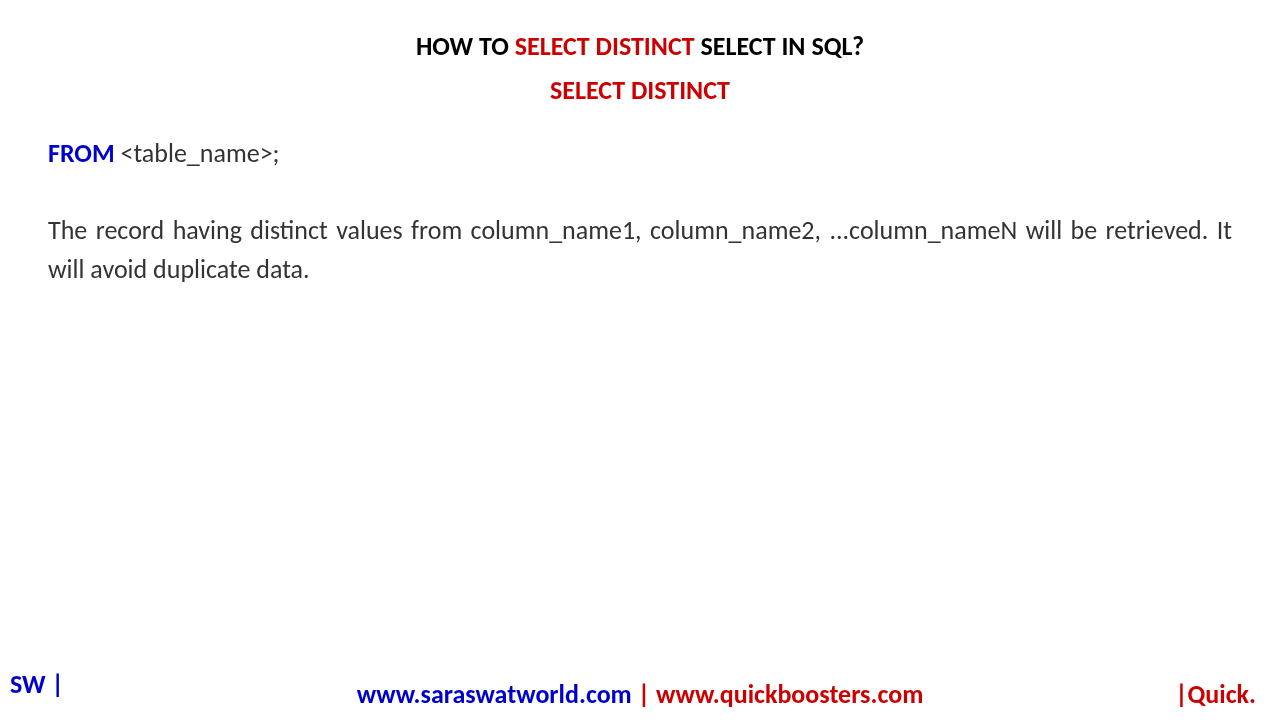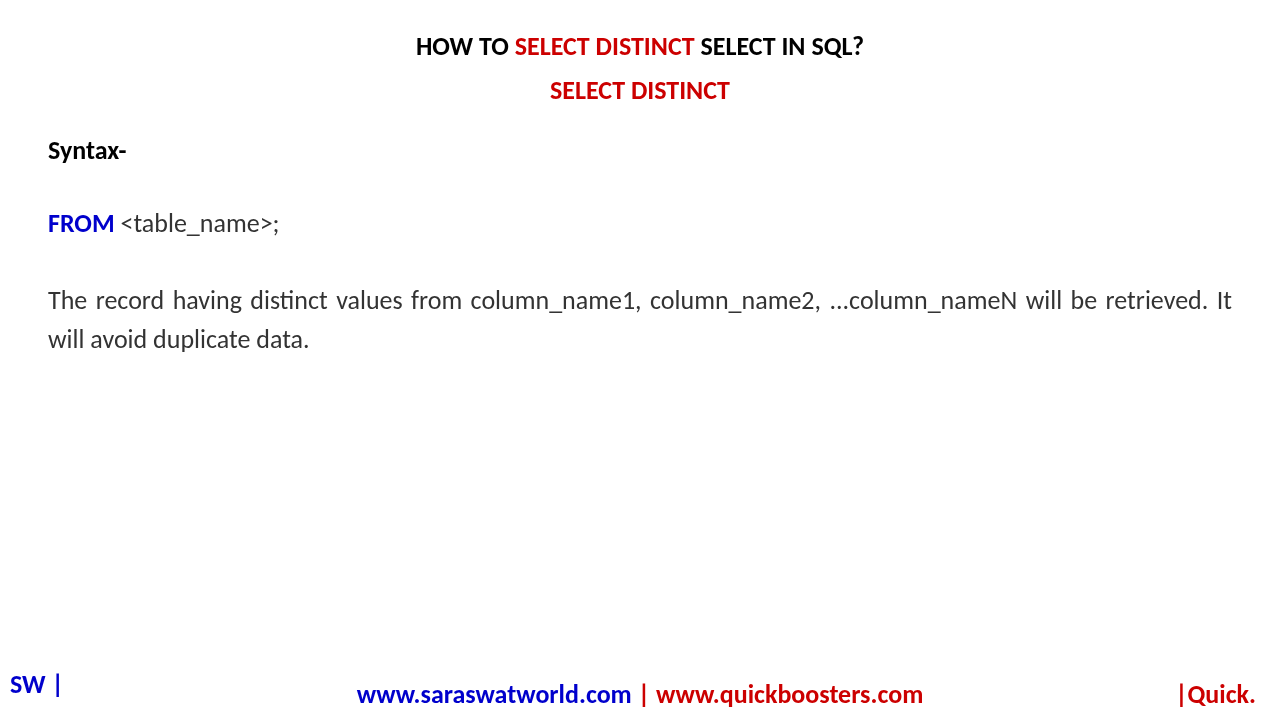--- a/index.html
+++ b/index.html
@@ -116,21 +116,20 @@
 </head>
 <body>
 
 <div class="content">
   <div class="title">
     <span>HOW TO </span><span class="red">SELECT DISTINCT</span><span> SELECT IN SQL?</span>
   </div>
   <div class="subtitle">SELECT DISTINCT</div>
 
 
-  <div class="syntax-label">Syntax-</div>
 
   <div class="syntax">
     <div>
       <span class="blue-bold">FROM</span><span> &lt;table_name&gt;;</span>
     </div>
   </div>
 
 
   <div class="description">The record having distinct values from column_name1, column_name2, ...column_nameN will be retrieved. It will avoid duplicate data.</div>
 </div>

